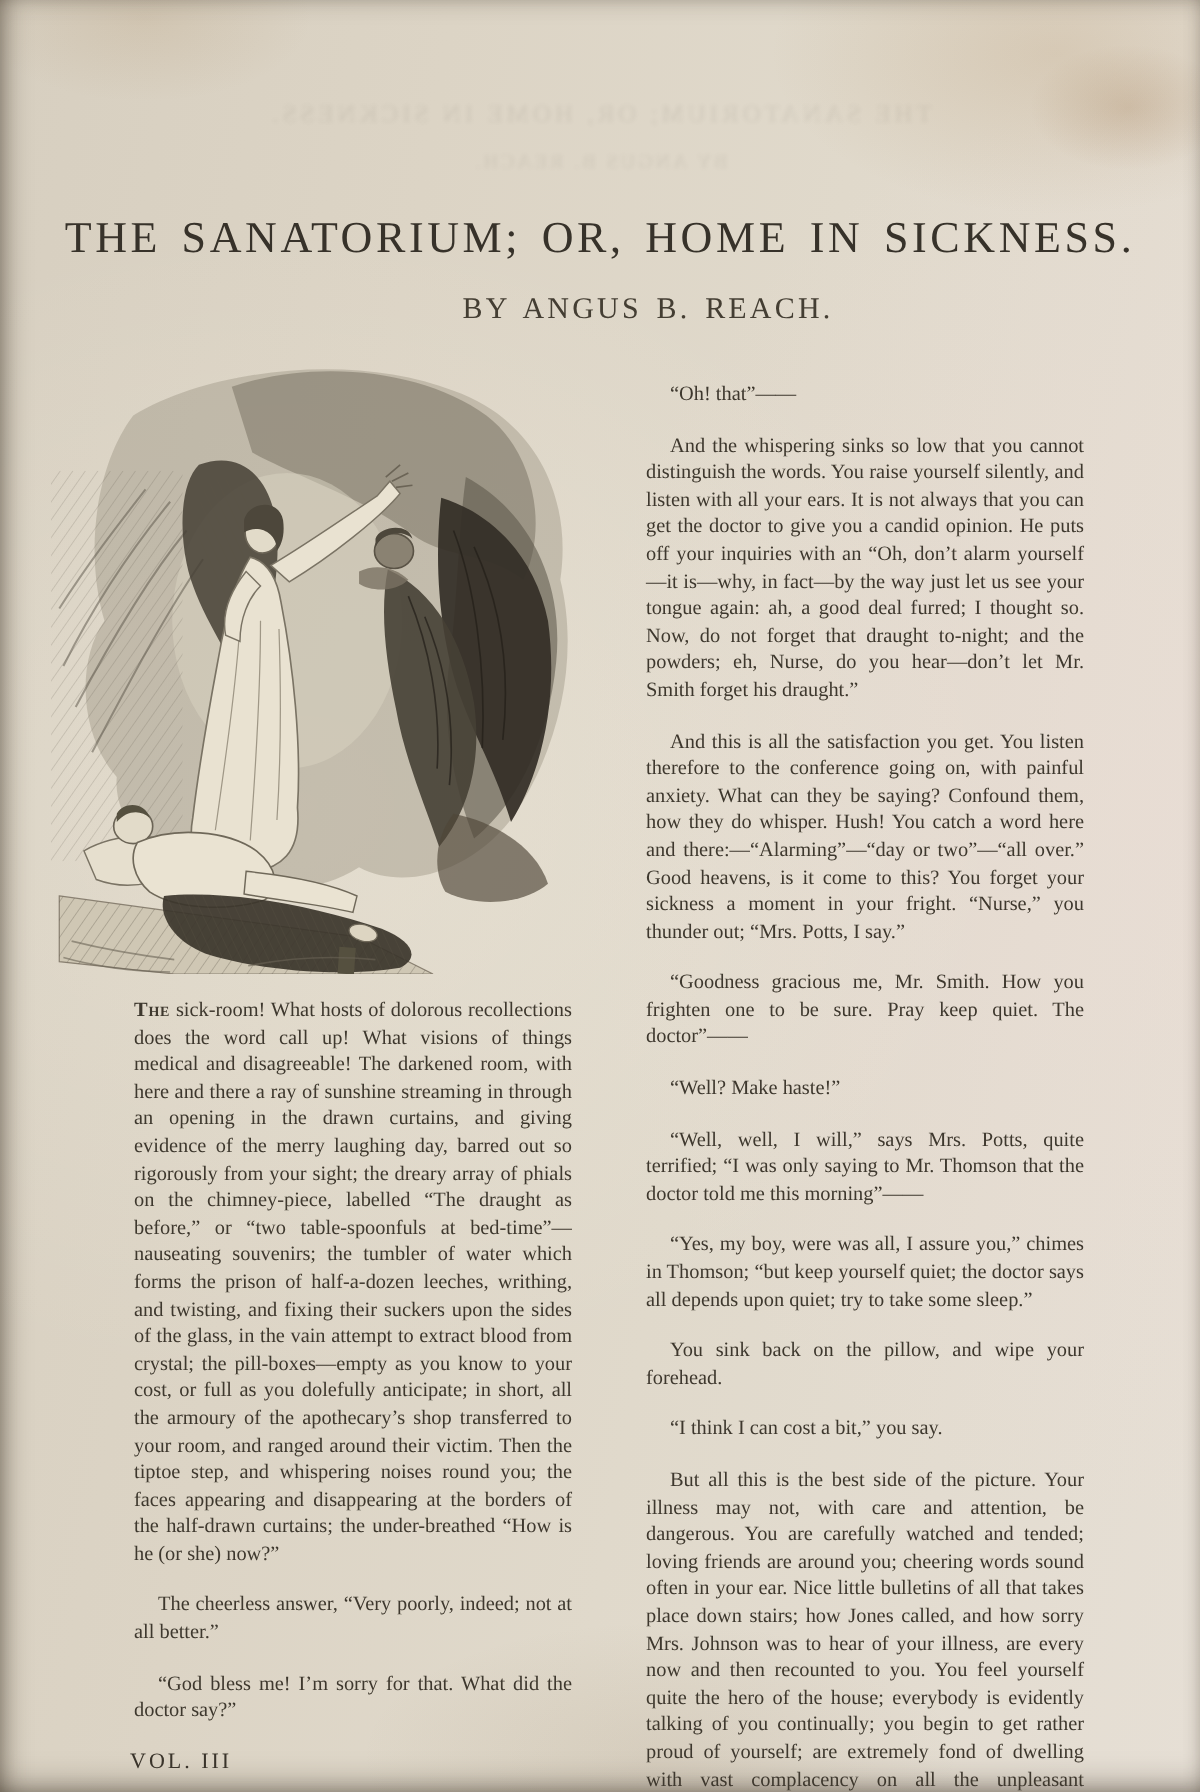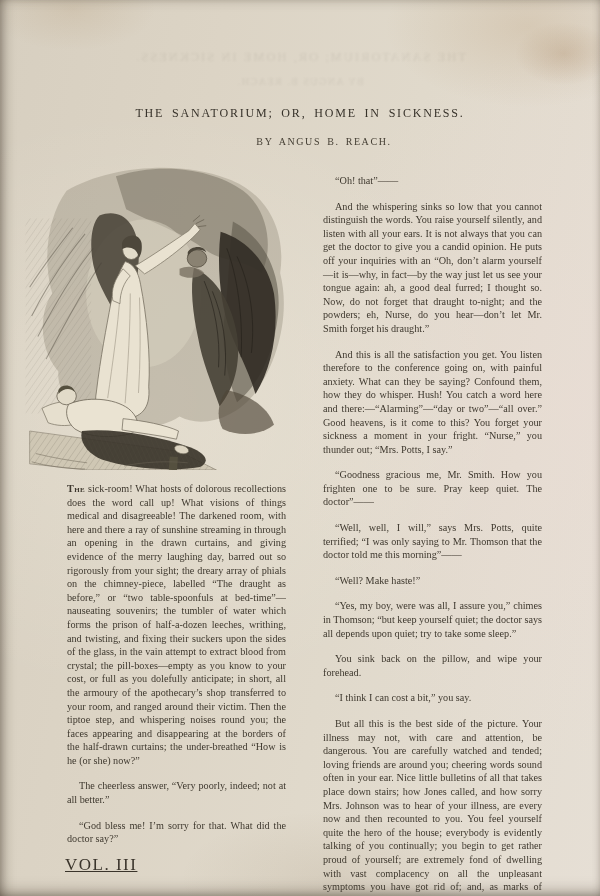--- a/index.html
+++ b/index.html
@@ -25,45 +25,45 @@
   .ghost{
     position:absolute;left:0;width:100%;text-align:center;
     transform:scaleX(-1);filter:blur(1.1px);opacity:.09;
     letter-spacing:2px;color:#4a443a;pointer-events:none;
   }
   .ghost.g1{top:50px;font-size:12.5px;}
   .ghost.g2{top:76px;font-size:10px;letter-spacing:1.5px;}
 
   .header{margin-top:106px;text-align:center;}
   .title{
-    font-size:12px;font-weight:normal;letter-spacing:1.8px;
+    font-size:22px;font-weight:normal;letter-spacing:1.8px;
     color:#37322a;margin:15px;word-spacing:3px;
   }
   .byline{
-    font-size:10px;letter-spacing:1.6px;color:#443e33;
+    font-size:15px;letter-spacing:1.6px;color:#443e33;
     margin-top:10px;word-spacing:2px;margin-left:48px;
   }
 
   .columns{
     display:flex;gap:13px;
     padding:15px 46px 0 55px;
     font-size:10.2px;line-height:13.6px;
     text-align:justify;
   }
   .col{flex:1;min-width:0;}
   .col p{margin:12px;text-indent:12px;}
   .col p.flush{text-indent:0;}
   .smallcaps{font-variant:small-caps;letter-spacing:.4px;font-weight:bold;}
 
   figure.engraving{margin:0 0 5px -30px;width:268px;height:308px;}
   figure.engraving svg{display:block;width:268px;height:308px;}
 
   .vol{
     margin-top:8px;text-indent:0;
-    font-size:17px;letter-spacing:1.5px;color:#3a342b;text-decoration:underline;
+    font-size:11px;letter-spacing:1.5px;color:#3a342b;
   }
   .vol-wrap{text-align:left;padding-left:10px;}
   .sig{
     margin-top:6px;text-align:left;padding-left:72%;
     font-size:11px;letter-spacing:1px;color:#3a342b;
   }
 </style>
 </head>
 <body>
 
@@ -161,22 +161,22 @@
       <p>“God bless me!  I’m sorry for that.  What did the doctor say?”</p>
 
       <div class="vol vol-wrap">VOL. III</div>
     </div>
 
     <div class="col">
       <p>“Oh! that”——</p>
       <p>And the whispering sinks so low that you cannot distinguish the words.  You raise yourself silently, and listen with all your ears.  It is not always that you can get the doctor to give you a candid opinion.  He puts off your inquiries with an “Oh, don’t alarm yourself—it is—why, in fact—by the way just let us see your tongue again: ah, a good deal furred; I thought so.  Now, do not forget that draught to-night; and the powders; eh, Nurse, do you hear—don’t let Mr. Smith forget his draught.”</p>
       <p>And this is all the satisfaction you get.  You listen therefore to the conference going on, with painful anxiety.  What can they be saying? Confound them, how they do whisper.  Hush! You catch a word here and there:—“Alarming”—“day or two”—“all over.”  Good heavens, is it come to this?  You forget your sickness a moment in your fright.  “Nurse,” you thunder out; “Mrs. Potts, I say.”</p>
       <p>“Goodness gracious me, Mr. Smith.  How you frighten one to be sure.  Pray keep quiet. The doctor”——</p>
+      <p>“Well?  Make haste!”</p>
       <p>“Well, well, I will,” says Mrs. Potts, quite terrified; “I was only saying to Mr. Thomson that the doctor told me this morning”——</p>
-      <p>“Well?  Make haste!”</p>
       <p>“Yes, my boy, were was all, I assure you,” chimes in Thomson; “but keep yourself quiet; the doctor says all depends upon quiet; try to take some sleep.”</p>
       <p>You sink back on the pillow, and wipe your forehead.</p>
       <p>“I think I can cost a bit,” you say.</p>
       <p>But all this is the best side of the picture. Your illness may not, with care and attention, be dangerous.  You are carefully watched and tended; loving friends are around you; cheering words sound often in your ear.  Nice little bulletins of all that takes place down stairs; how Jones called, and how sorry Mrs. Johnson was to hear of your illness, are every now and then recounted to you.  You feel yourself quite the hero of the house; everybody is evidently talking of you continually; you begin to get rather proud of yourself; are extremely fond of dwelling with vast complacency on all the unpleasant symptoms you have got rid of; and, as marks of approaching convalescence</p>
 
       <div class="sig">P</div>
     </div>
 
   </div>
 </div>

